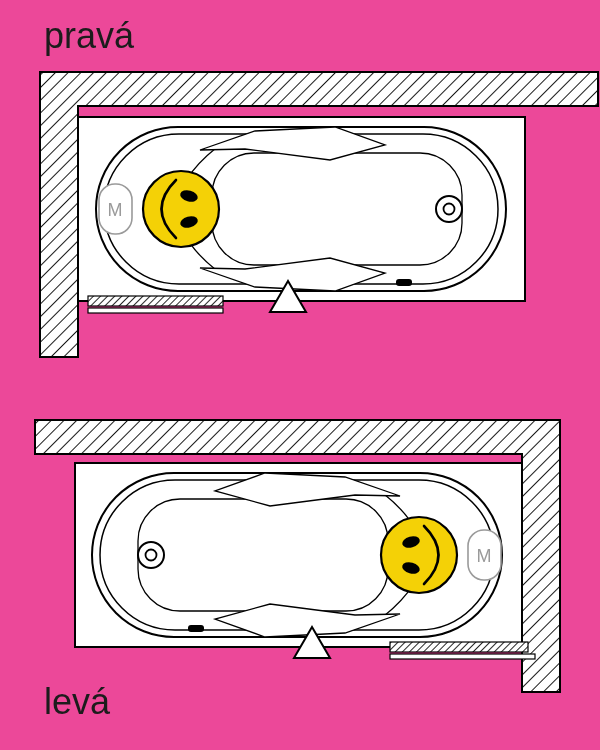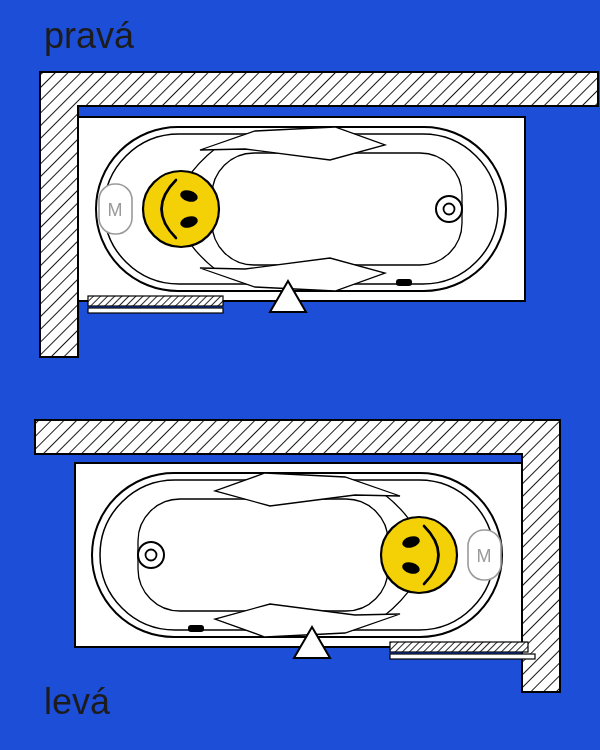--- a/index.html
+++ b/index.html
@@ -1,17 +1,17 @@
 <!DOCTYPE html>
 <html><head>
 <meta charset="utf-8">
 <style>
   html, body { margin: 0; padding: 0; background: #ffffff; }
   .canvas {
-    width: 600px; height: 750px; background: #1d4ed8;
+    width: 600px; height: 750px; background: #ec4899;
     position: relative; overflow: hidden;
     font-family: "Liberation Sans", sans-serif;
   }
   svg { display: block; }
   svg text.orientation-label {
     font-family: "Liberation Sans", sans-serif;
     font-size: 36px; fill: #1c1c1c;
   }
   svg text.motor-label {
     font-family: "Liberation Sans", sans-serif;

